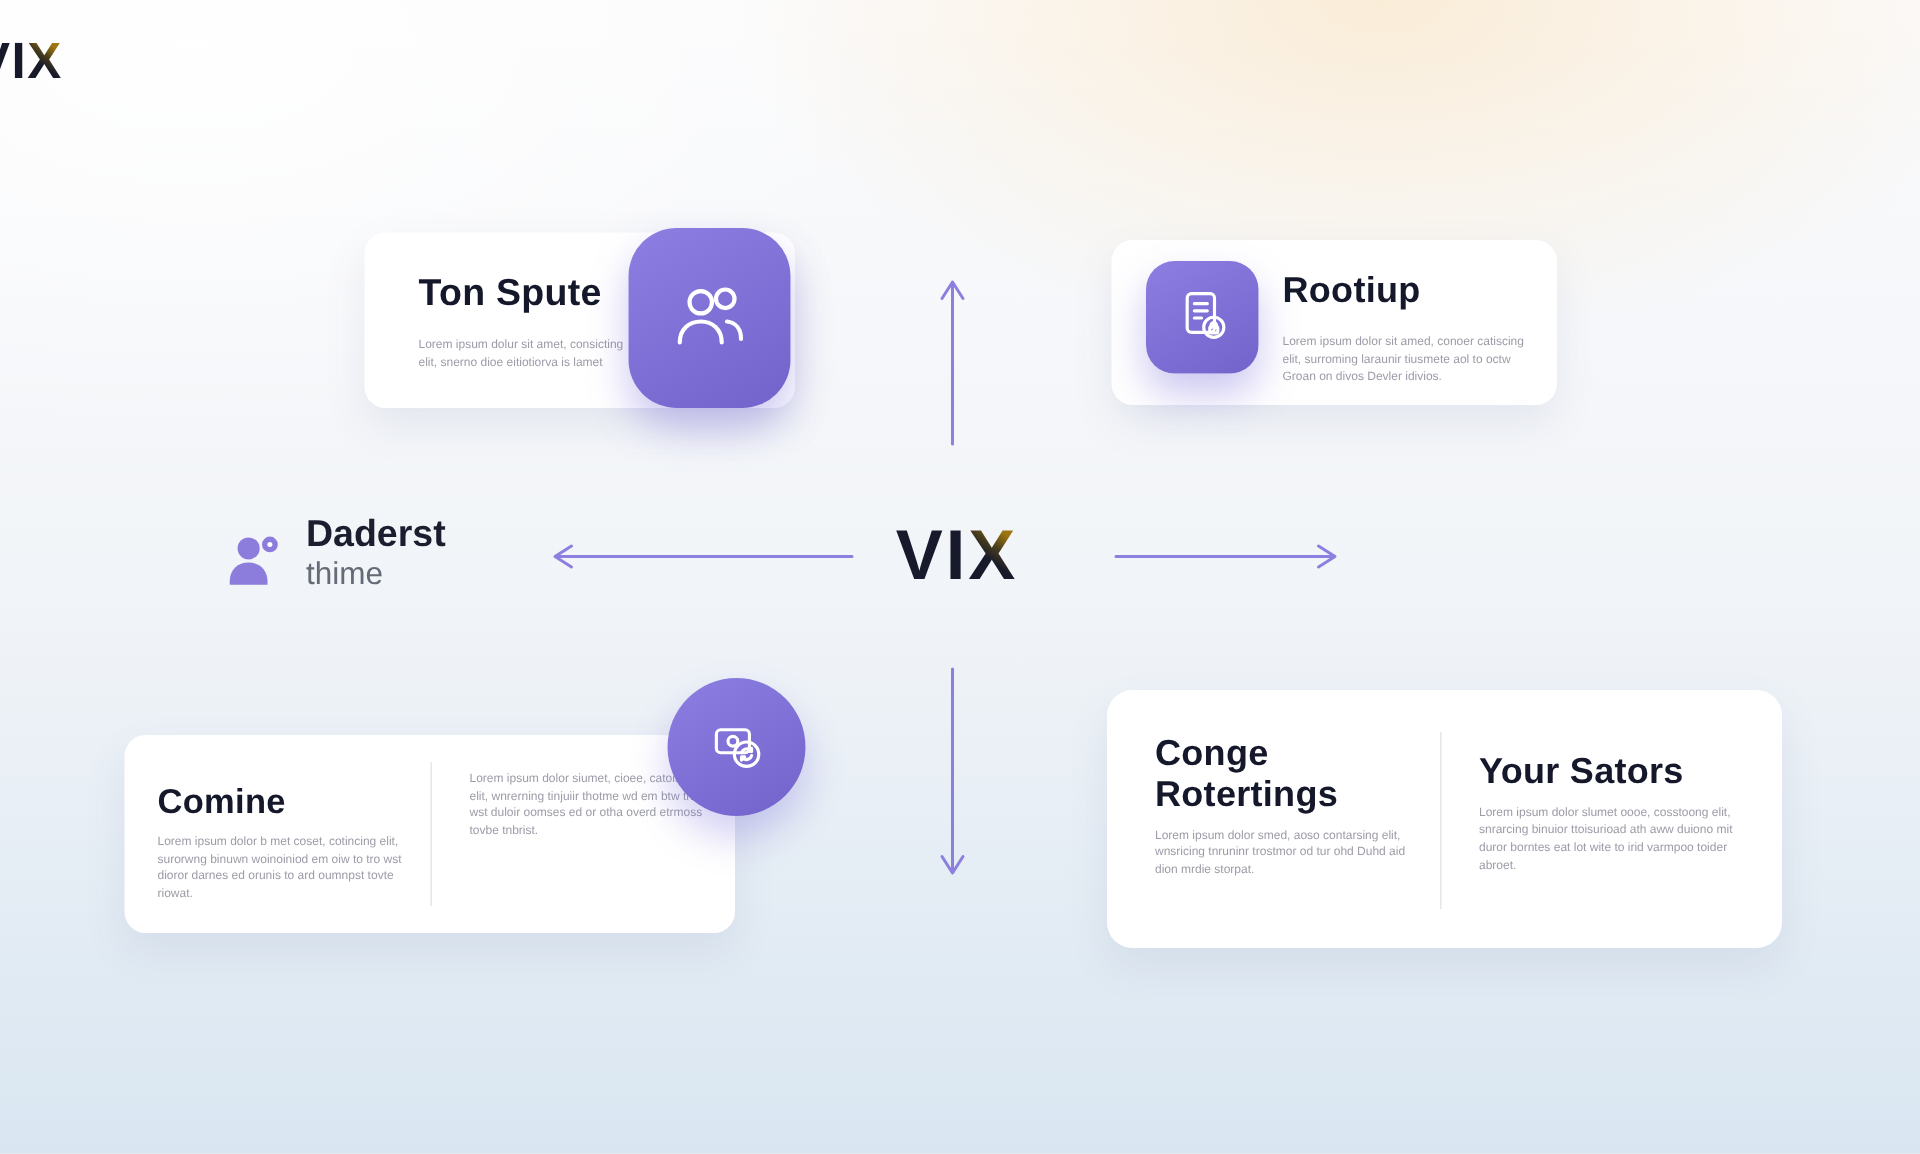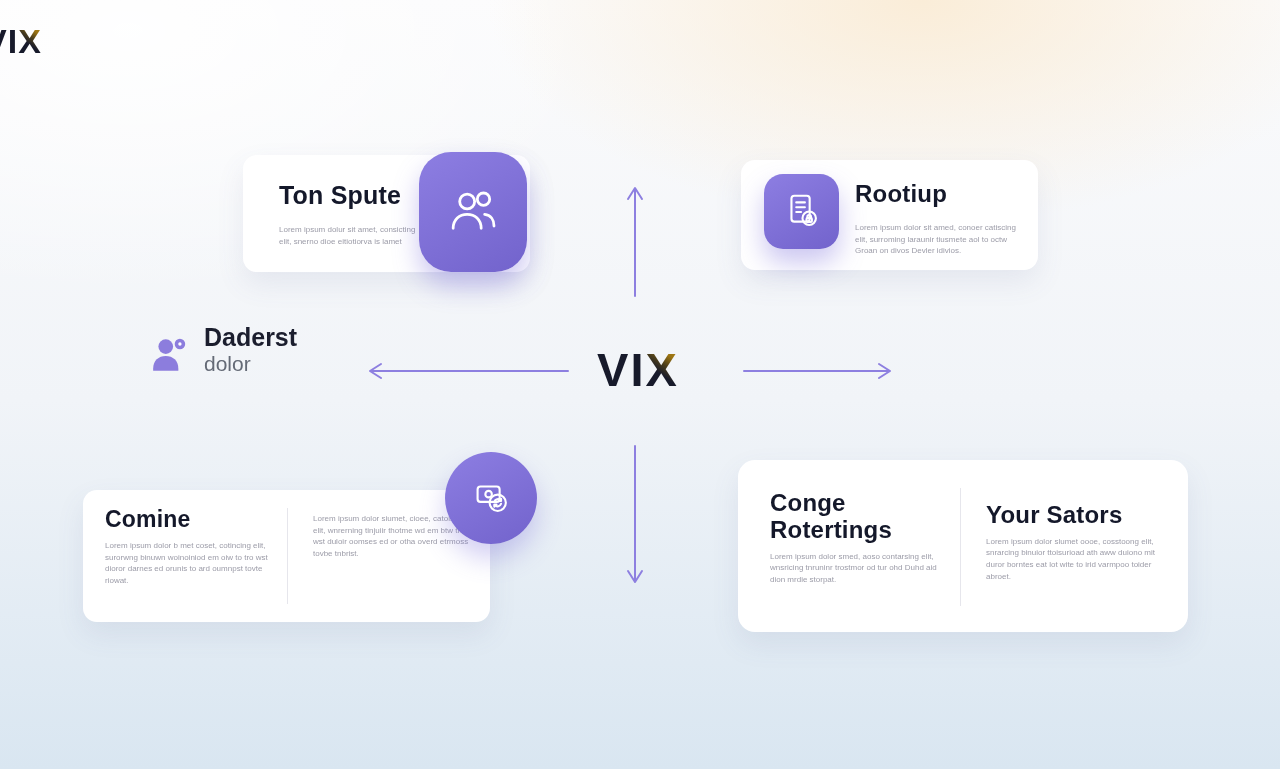--- a/index.html
+++ b/index.html
@@ -51,30 +51,30 @@
   .card-tr{left:741px; top:160px; width:297px; height:110px;}
   .card-tr .squircle{left:23px; top:14px; width:75px; height:75px; border-radius:19px;}
   .card-tr .card-title{position:absolute; left:114px; top:20px; font-size:24px;}
   .card-tr .card-body{position:absolute; left:114px; top:55px; width:162px;}
 
   
   .side-item{position:absolute; display:flex; align-items:flex-start; gap:12px;}
   .side-item .txt{line-height:1.12;}
   .side-title{font-size:25px; font-weight:700; color:#1b1e2e; margin:0;}
   .side-sub{font-size:21px; color:#646a76; margin:1px 0 0 0;}
-  .side-left{left:150px; top:323px;}
+  .side-left{left:150px; top:342px;}
   .side-right{left:958px; top:342px;}
   .side-icon{margin-top:11px;}
 
   
   .card-bl{left:83px; top:490px; width:407px; height:132px;}
   .col{position:absolute;}
   .card-bl .col1{left:22px; top:16px; width:168px;}
   .card-bl .col2{left:230px; top:16px; width:166px;}
-  .card-bl .card-title{font-size:23px;}
+  .card-bl .card-title{font-size:23px;margin-top:15px;}
   .vdivider{position:absolute; width:1px; background:#e6e6ec;}
   .card-bl .vdivider{left:204px; top:18px; height:96px;}
   .circle-icon{
     position:absolute; left:362px; top:-38px; width:92px; height:92px; border-radius:50%;
     display:flex; align-items:center; justify-content:center;
     background:linear-gradient(150deg,#8d7ee2 0%, #7263cc 100%);
     box-shadow:0 14px 26px rgba(110,95,215,0.30);
   }
 
   
@@ -137,21 +137,21 @@
     <span class="side-icon">
       <svg width="42" height="42" viewBox="0 0 40 40" fill="#8c7ddd">
         <circle cx="15" cy="12" r="7"></circle>
         <path d="M3 33c0-7.6 5.2-12 12-12s12 4.4 12 12v2H3z"></path>
         <circle cx="28.5" cy="9.5" r="5"></circle>
         <circle cx="28.5" cy="9.5" r="1.6" fill="#ffffff"></circle>
       </svg>
     </span>
     <div class="txt">
       <p class="side-title">Daderst</p>
-      <p class="side-sub">dolor</p>
+      <p class="side-sub">thime</p>
     </div>
   </div>
 
 
   <section class="card card-bl">
     <div class="col col1">
       <h2 class="card-title">Comine</h2>
       <p class="card-body">Lorem ipsum dolor b met coset, cotincing elit, surorwng binuwn woinoiniod em oiw to tro wst dioror darnes ed orunis to ard oumnpst tovte riowat.</p>
     </div>
     <div class="vdivider"></div>

